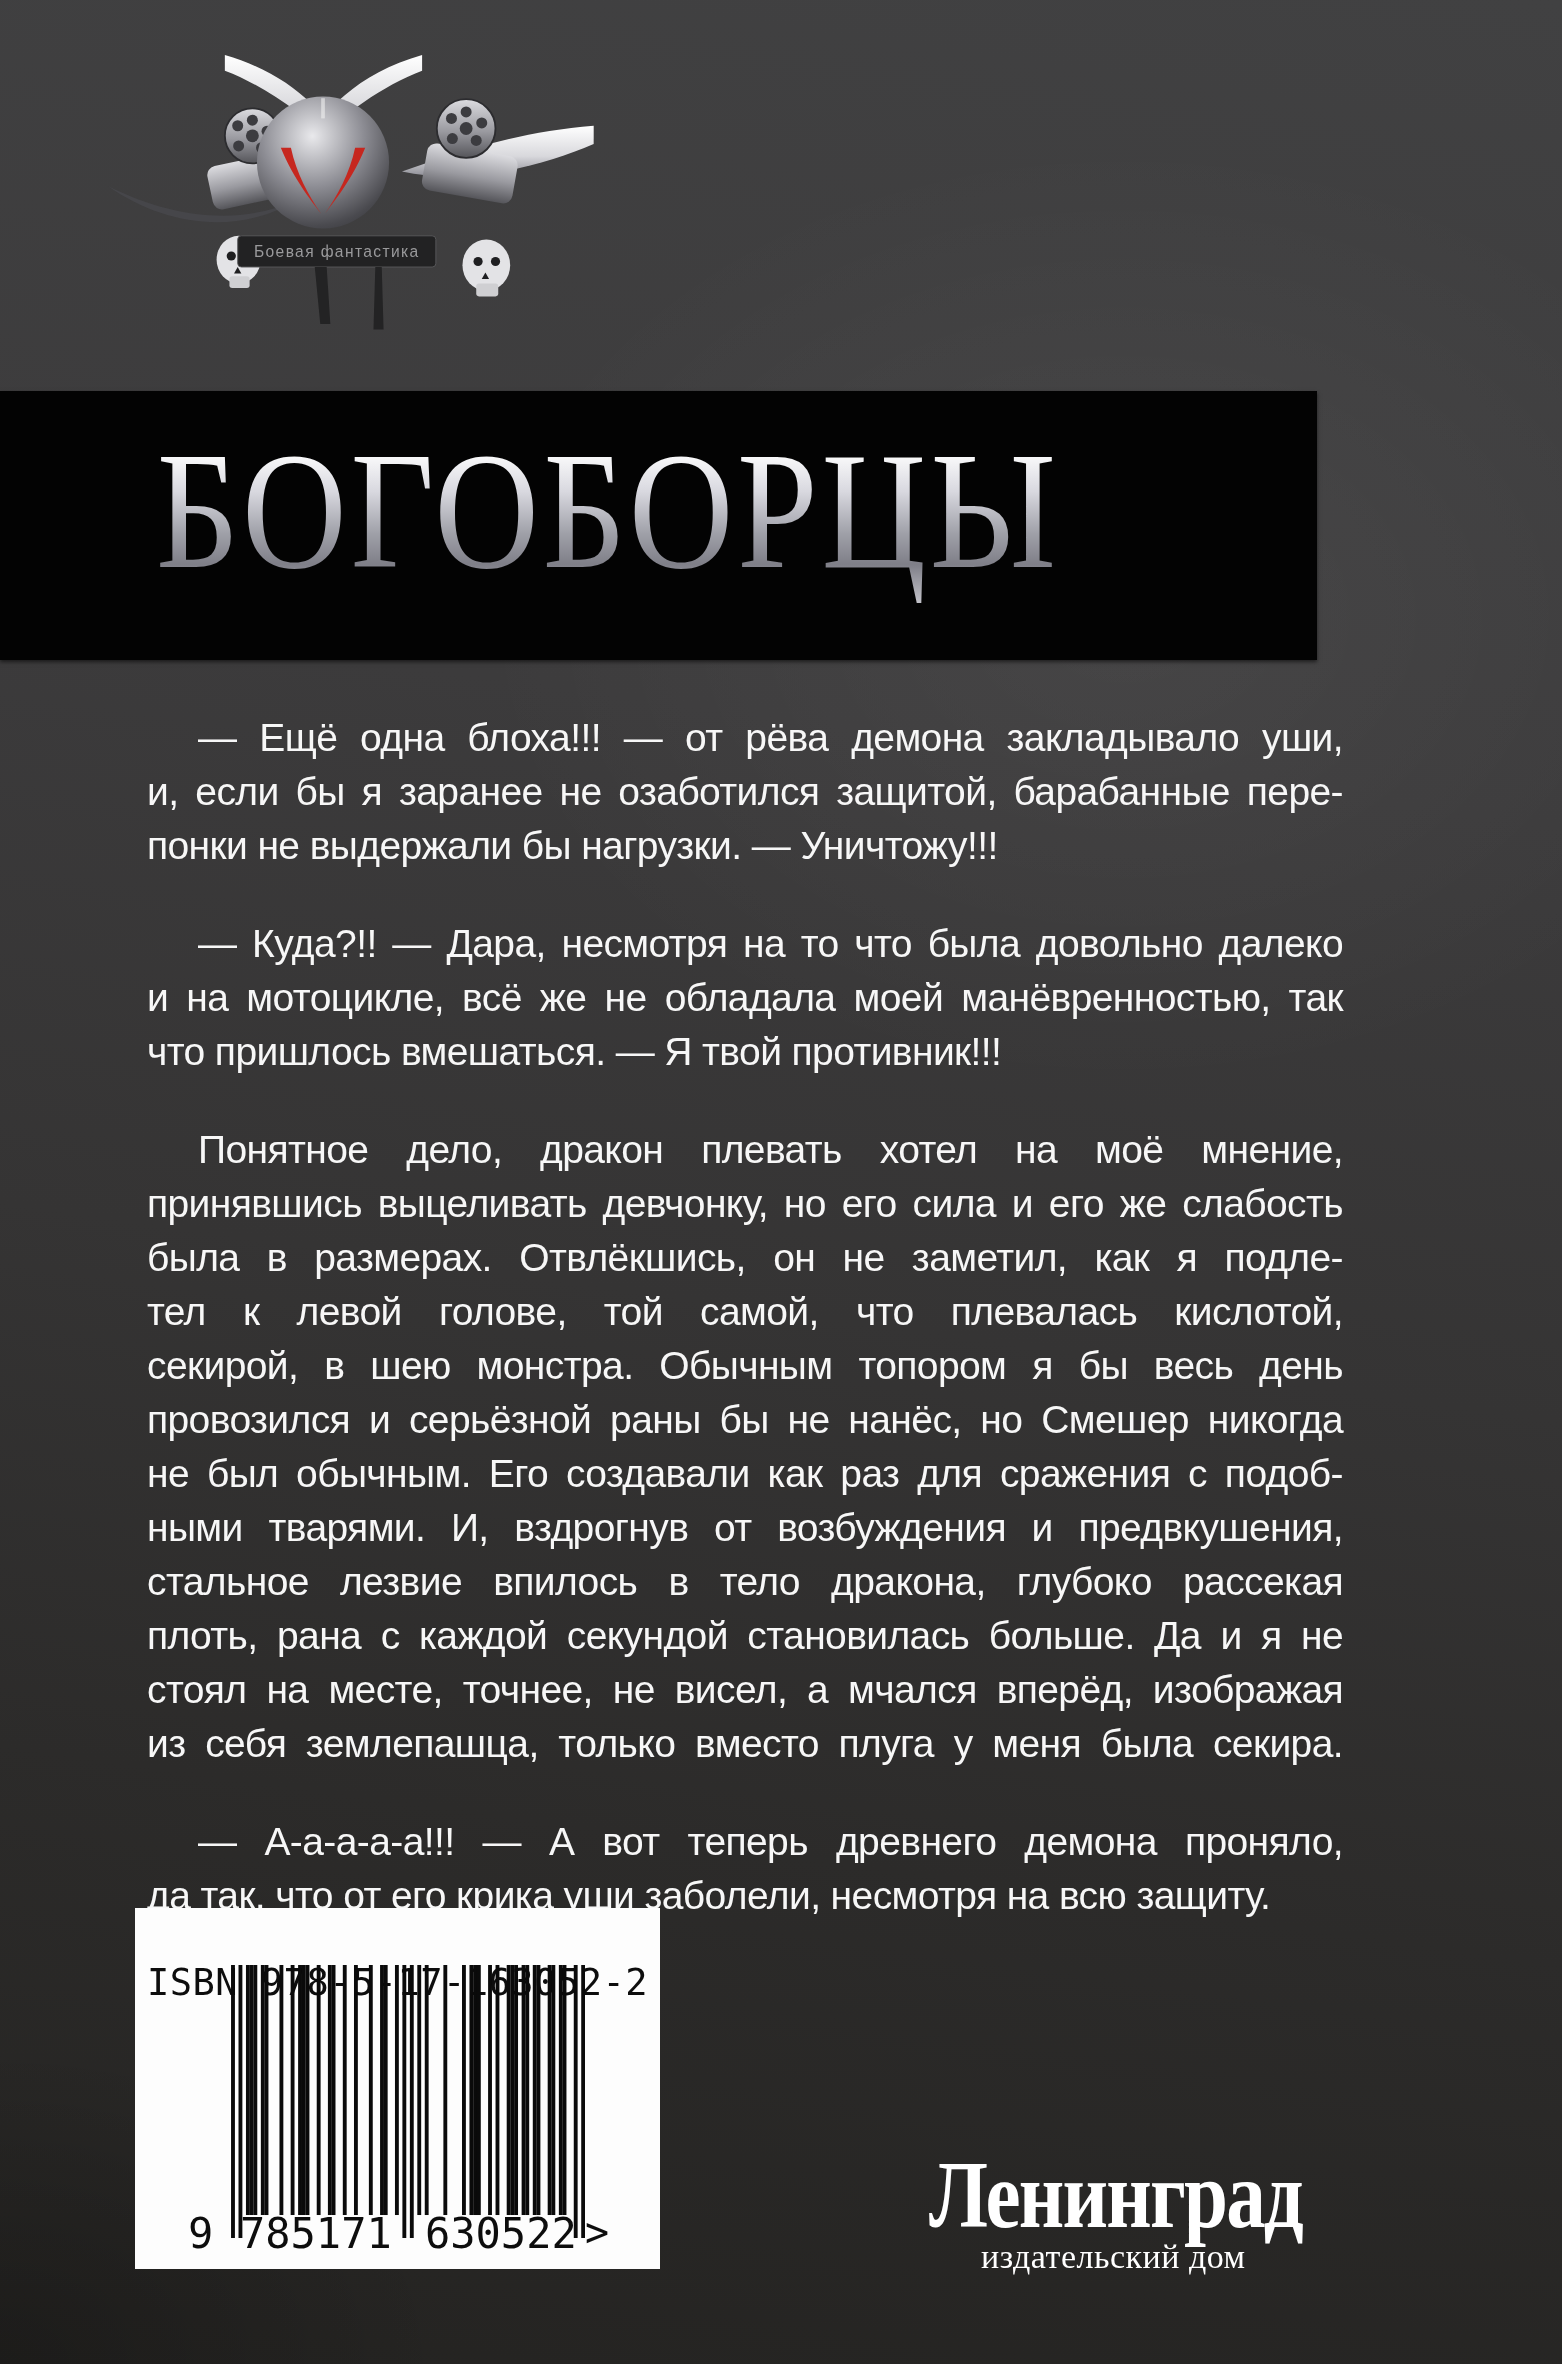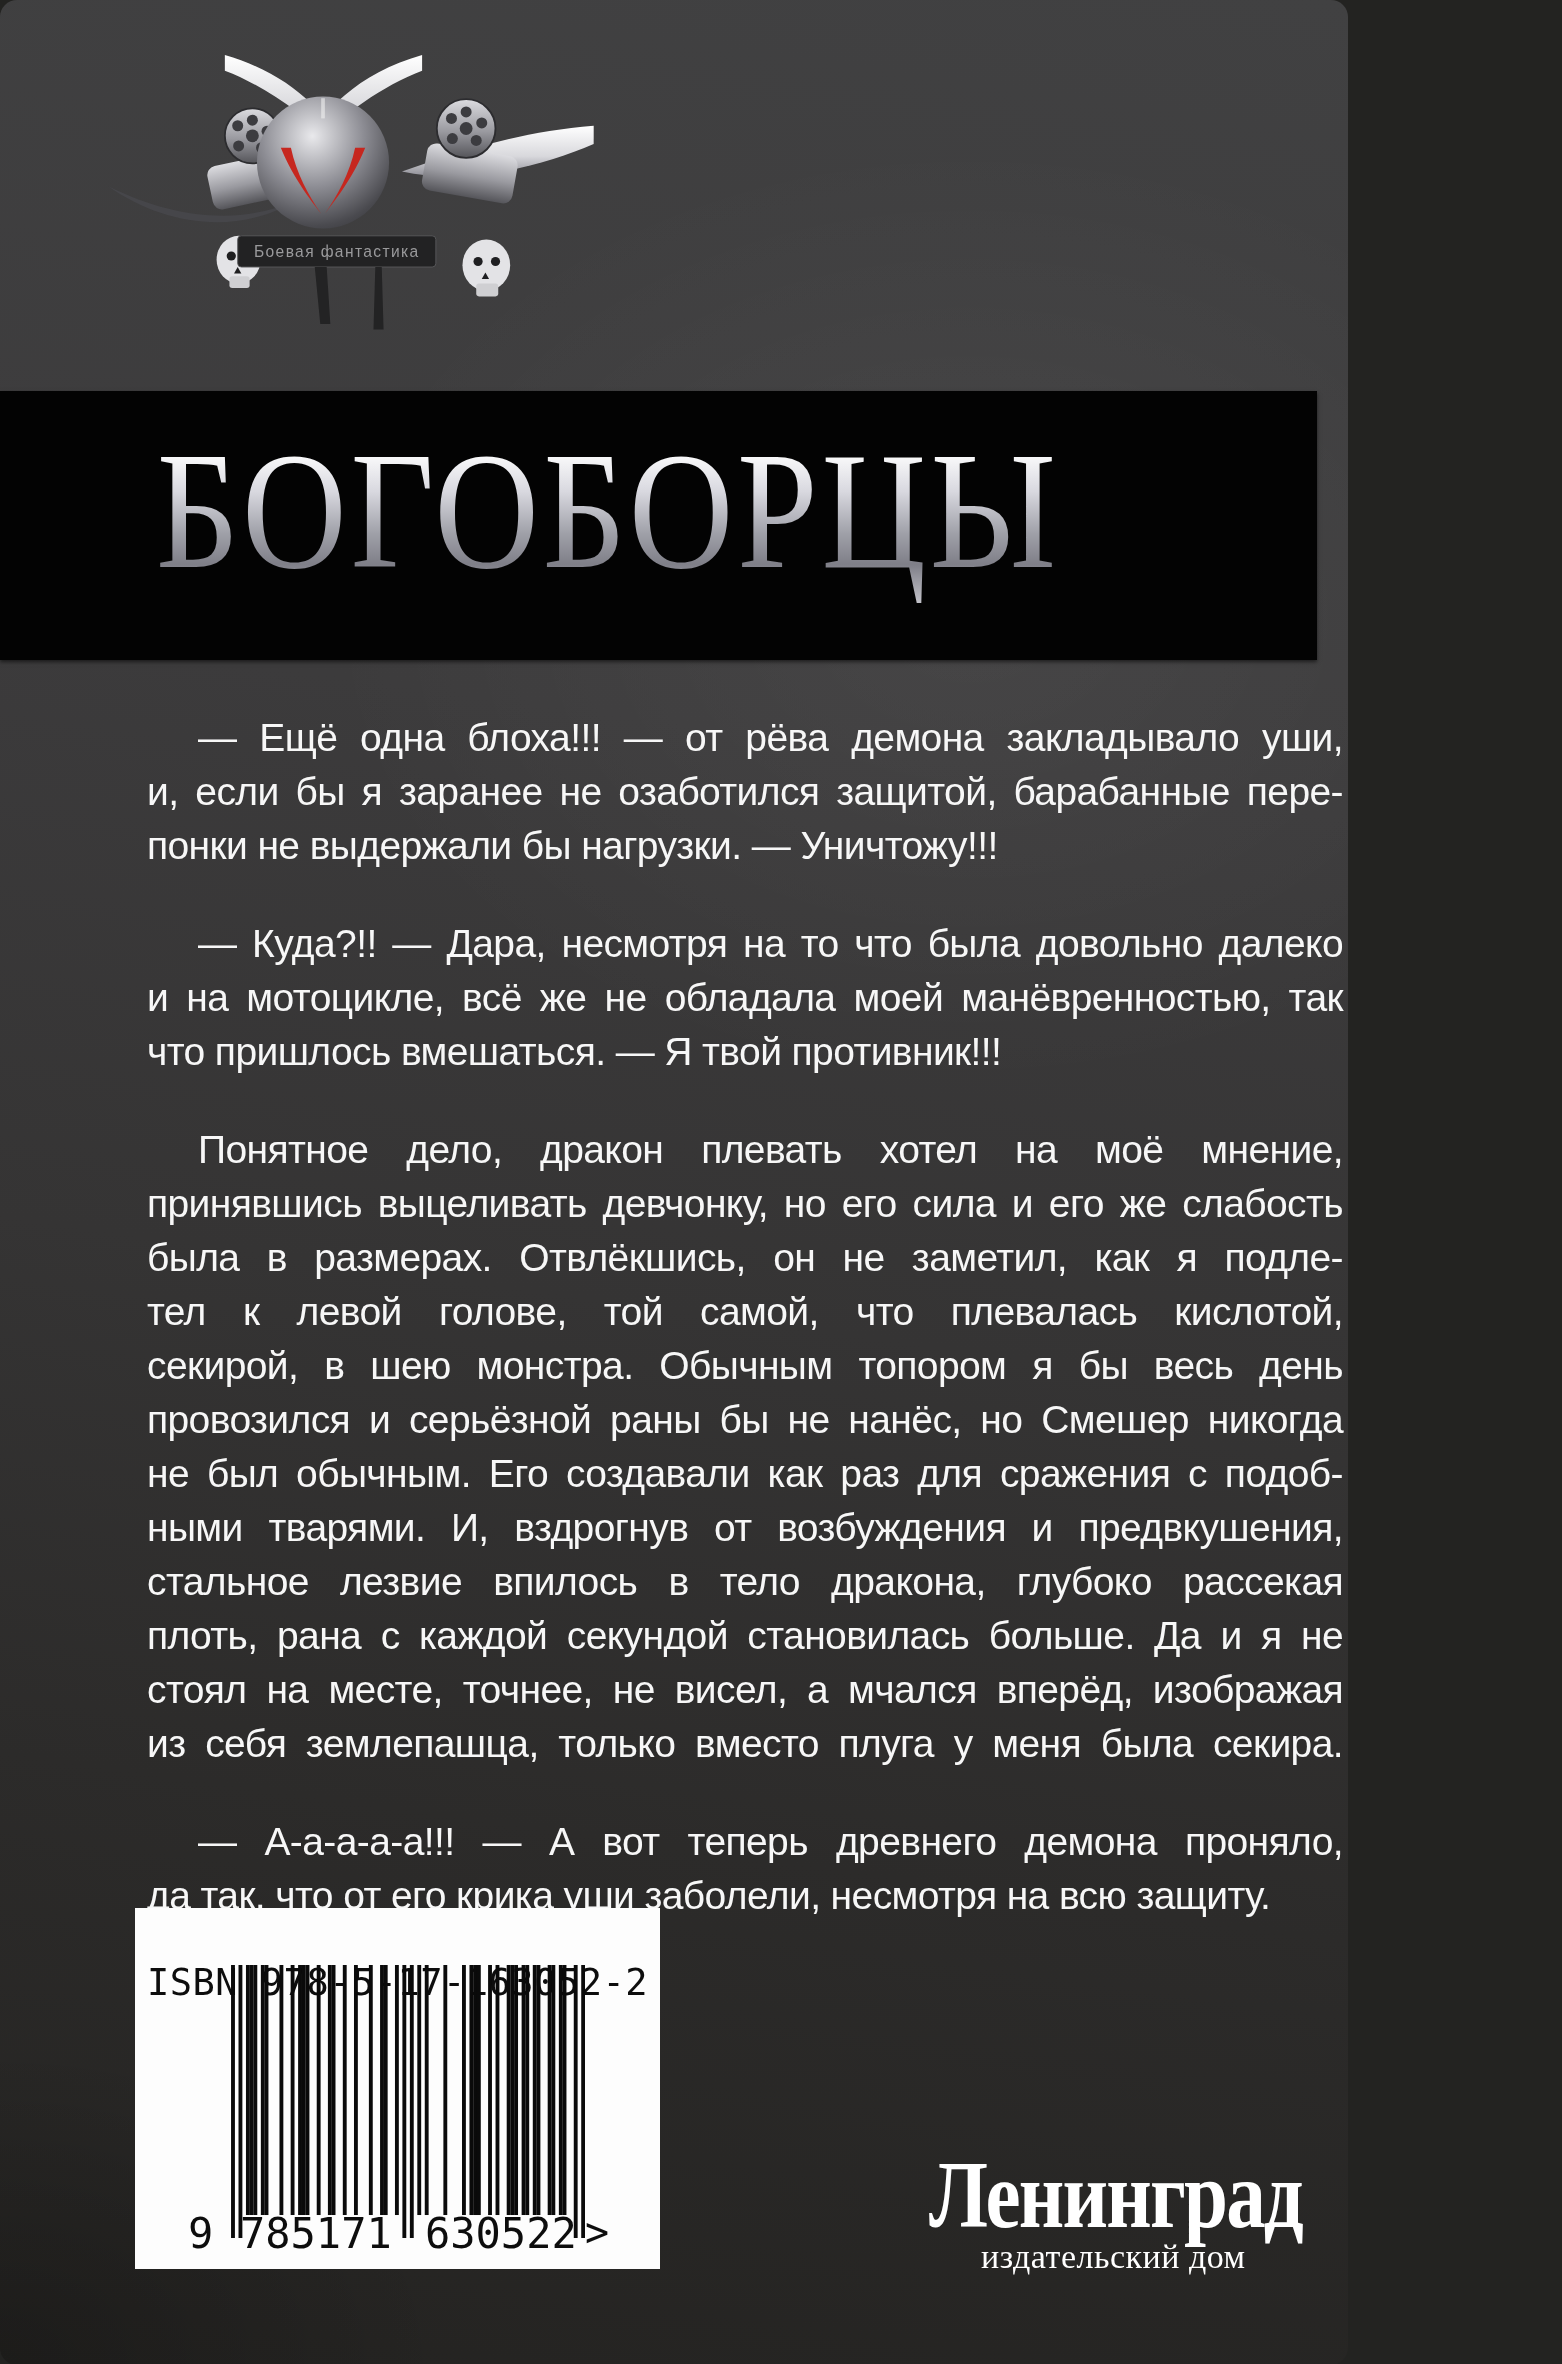--- a/index.html
+++ b/index.html
@@ -1,21 +1,21 @@
 <!DOCTYPE html>
 <html style="font-size:14.7px"><head>
 <meta charset="utf-8">
 <style>
   html,body{margin:0;padding:0;background:#232321;}
-  .page{position:relative;width:1348px;height:2365px;overflow:hidden;
+  .page{position:relative;width:1562px;height:2365px;overflow:hidden;
     background:
       radial-gradient(1010px 735px at 72% 26%, rgba(255,255,255,0.05), rgba(255,255,255,0) 65%),
       radial-gradient(643px 459px at 0% 100%, rgba(0,0,0,0.22), rgba(0,0,0,0) 70%),
       linear-gradient(188deg,#414142 0%,#3c3b3c 32%,#353434 55%,#2c2b2a 76%,#242321 100%);
-    font-family:"Liberation Sans",sans-serif;border-radius:17px;}
+    font-family:"Liberation Sans",sans-serif;}
 
   
   .emblem{position:absolute;left:101px;top:41px;width:500px;height:308px;}
   .series-label-text{font-family:"Liberation Sans",sans-serif;font-size:17px;fill:#9a9a9c;letter-spacing:1.5px;}
 
   
   .banner{position:absolute;left:0;top:347px;width:1317px;height:269px;background:#030303;
     box-shadow:0 1.8px 3.7px rgba(0,0,0,0.55);margin-top:44px;}
   .title{position:absolute;left:156px;top:24px;margin:0;white-space:nowrap;
     font-family:"Liberation Serif",serif;font-weight:400;font-size:145px;line-height:165px;

